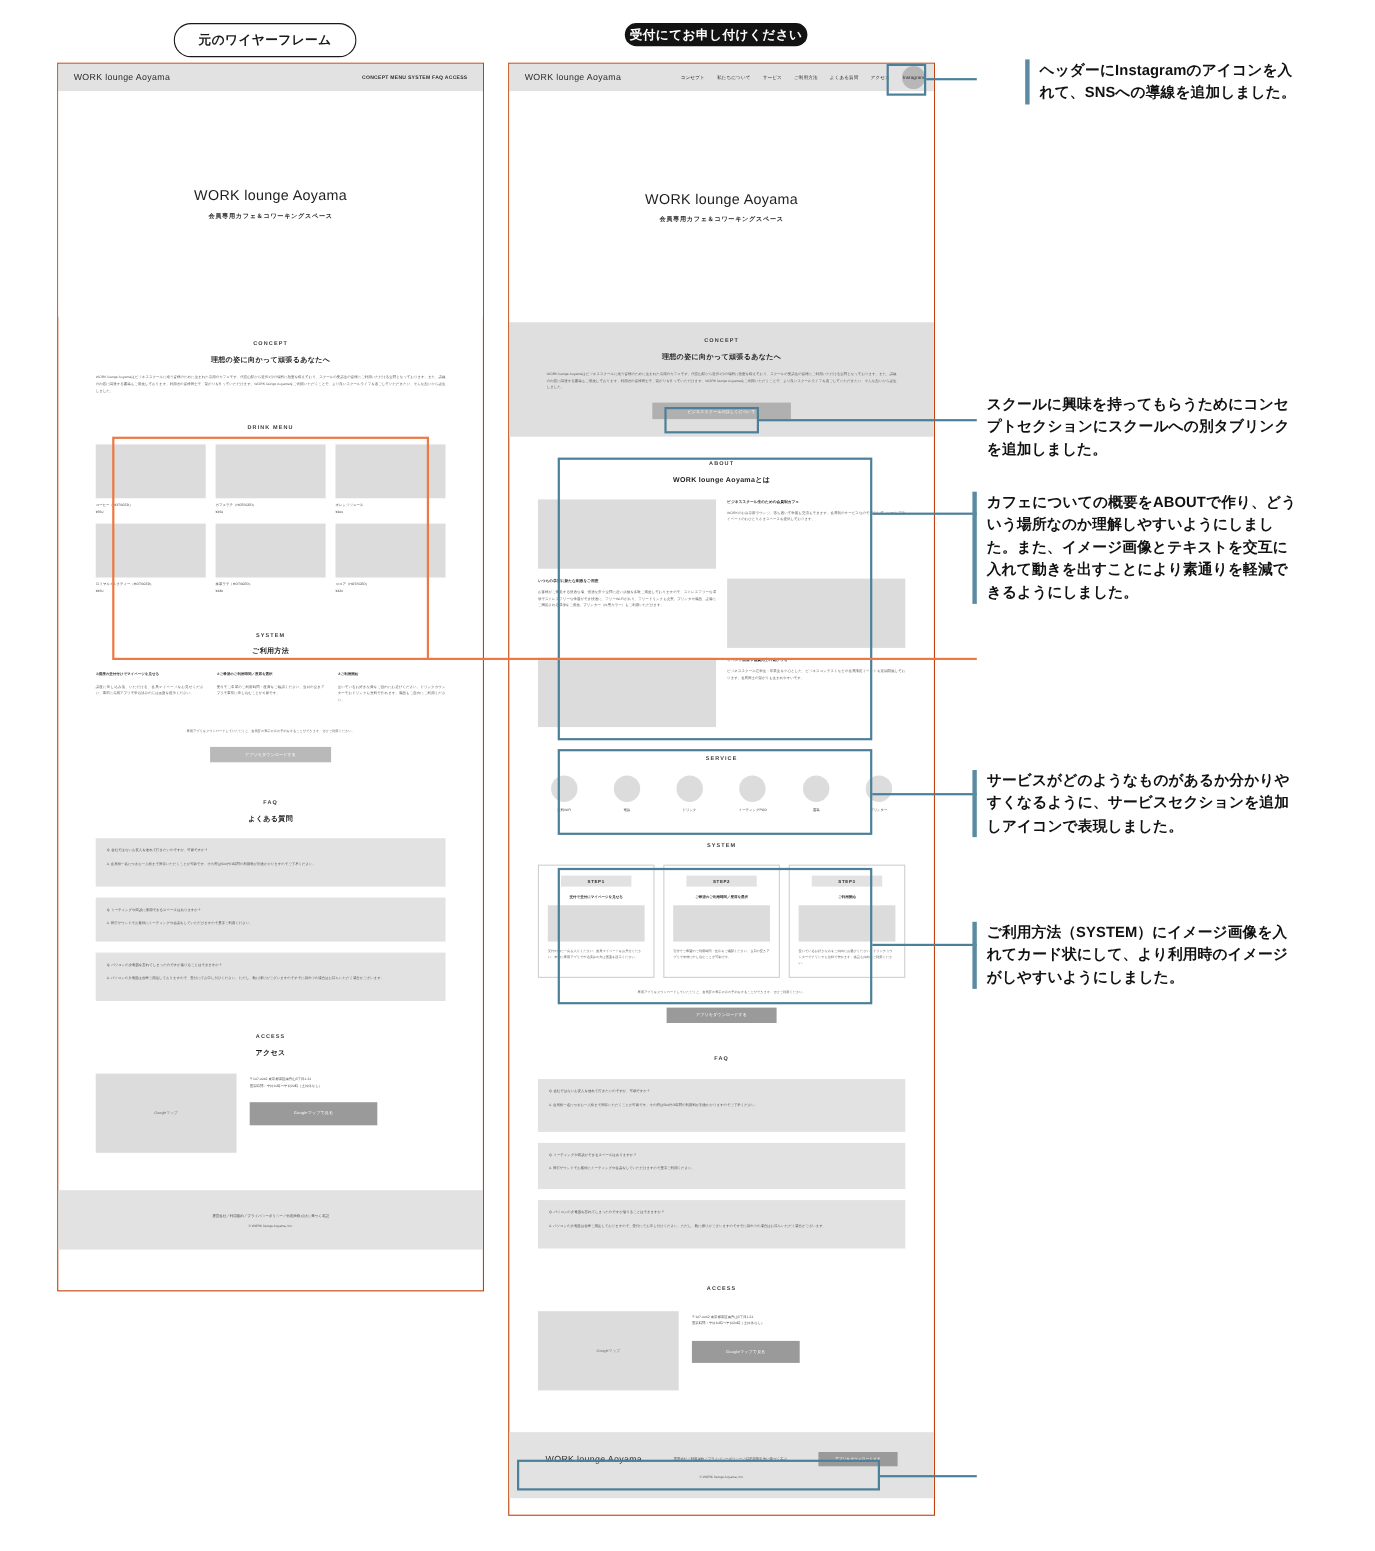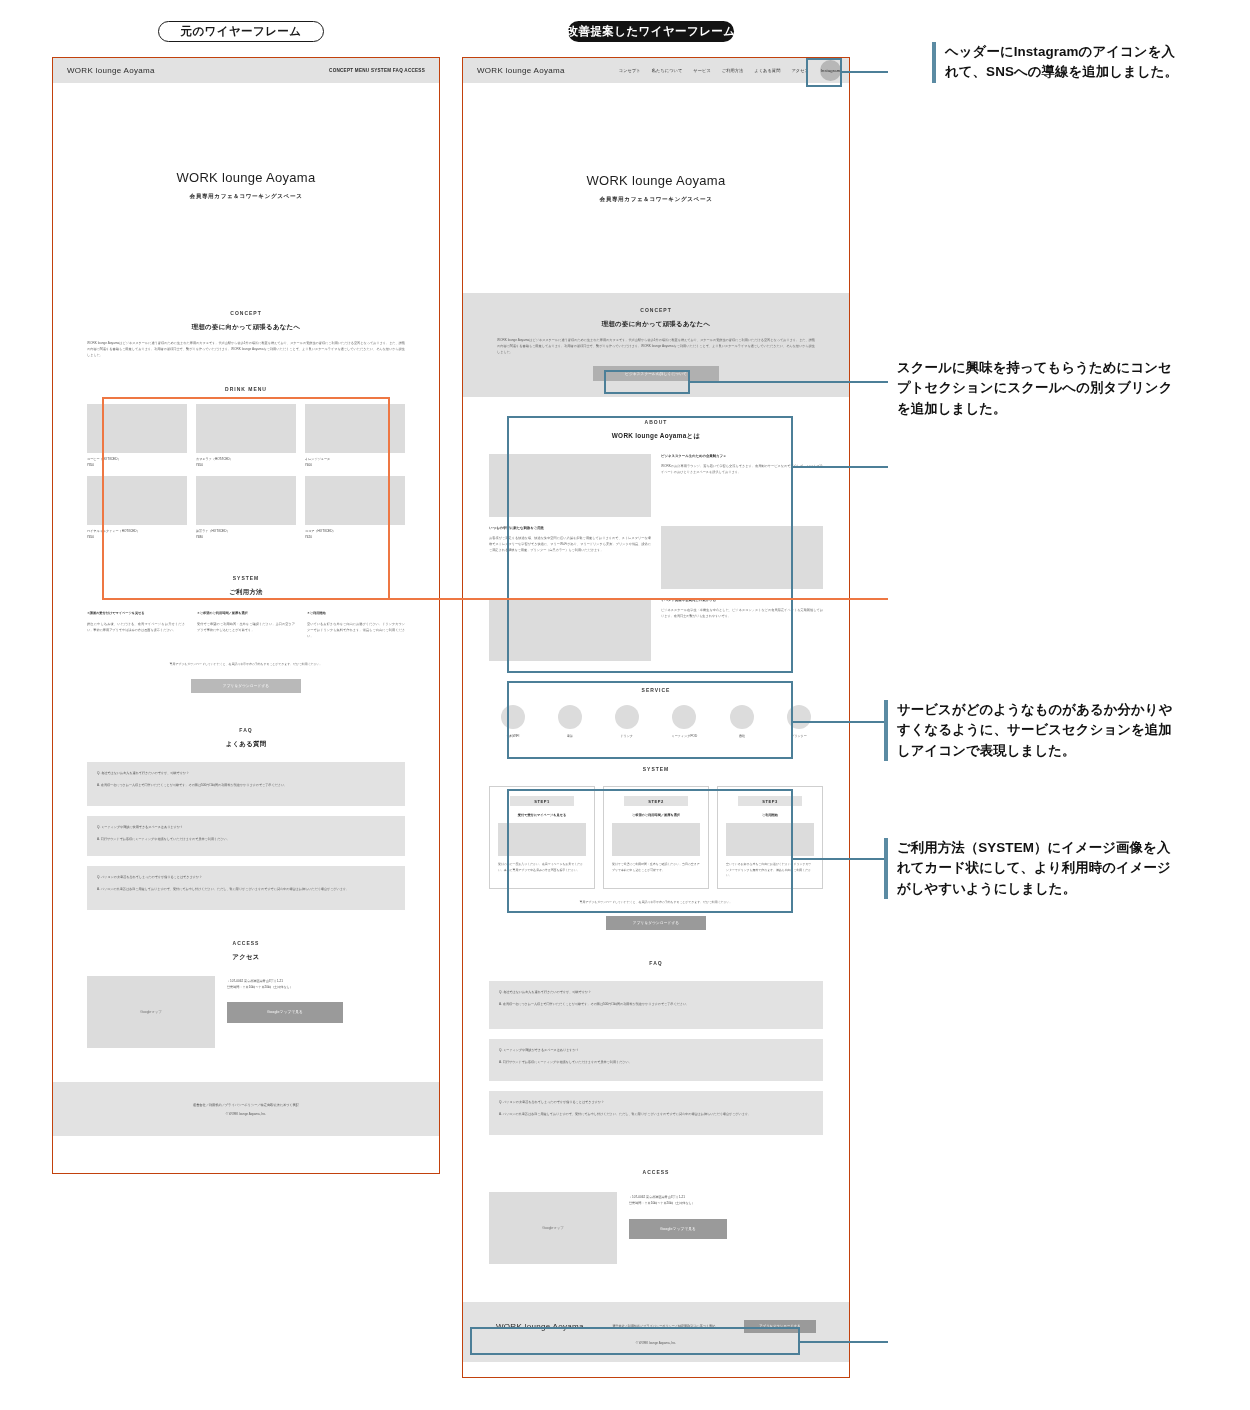--- a/index.html
+++ b/index.html
@@ -14,21 +14,21 @@
   .canvas { position: relative; width: 1250px; height: 1410px; }
 
   
   .pill {
     position: absolute;
     display: flex; align-items: center; justify-content: center;
     border-radius: 999px;
     font-size: 11.5px; font-weight: 700; letter-spacing: .4px;
     white-space: nowrap;
   }
-  .pill-left  { left: 158px; top: 21px; width: 166px; height: 21px;
+  .pill-left  { left: 158px; top: 21px; width: 166px; height: 31px;
                 border: 1.2px solid #1a1a1a; background: #fff; color: #1a1a1a; }
   .pill-right { left: 568px; top: 21px; width: 166px; height: 21px;
                 background: #131313; color: #ffffff; }
 
   
   .wf {
     position: absolute;
     background: #ffffff;
     border: 1px solid #c2410c;
   }
@@ -153,21 +153,21 @@
     font-size: 13.4px; line-height: 1.52; font-weight: 700;
     color: #111; letter-spacing: .1px;
   }
 </style>
 </head>
 <body>
 
 <div class="canvas">
 
   <div class="pill pill-left">元のワイヤーフレーム</div>
-  <div class="pill pill-right">改善提案したワイヤーフレーム</div>
+  <div class="pill pill-right">受付にてお申し付けください</div>
 
   <div class="wf wf-left">
 
     <div class="bar-header">
       <span class="brand">WORK lounge Aoyama</span>
       <span class="nav-oneline">CONCEPT MENU SYSTEM FAQ ACCESS</span>
     </div>
 
     <div class="hero">
       <h1>WORK lounge Aoyama</h1>
@@ -435,30 +435,34 @@
   <div class="hl hl-orange" style="left:102px; top:397px; width:288px; height:203px;"></div>
 
   <div class="conn conn-blue" style="left:842px; top:71px;   width:46px; height:2.2px;"></div>
   <div class="conn conn-blue" style="left:690px; top:381px;  width:198px;height:2.2px;"></div>
   <div class="conn conn-blue" style="left:793px; top:466px;  width:95px; height:2.2px;"></div>
   <div class="conn conn-blue" style="left:793px; top:721px;  width:95px; height:2.2px;"></div>
   <div class="conn conn-blue" style="left:793px; top:858px;  width:95px; height:2.2px;"></div>
   <div class="conn conn-blue" style="left:800px; top:1341px; width:88px; height:2.2px;"></div>
   <div class="conn conn-orange" style="left:390px; top:598px;  width:498px;height:2.2px;"></div>
 
-  <div class="ann" style="left:884px; top:42px;padding-left:48px;">
+  <div class="ann" style="left:884px; top:54px;padding-left:48px;">
     <div class="ann-bar ann-bar-blue"></div>
     <div class="ann-text">ヘッダーにInstagramのアイコンを入れて、SNSへの導線を追加しました。</div>
   </div>
 
   <div class="ann" style="left:884px; top:358px;align-items:center;">
     <div class="ann-bar ann-bar-blue"></div>
     <div class="ann-text">スクールに興味を持ってもらうためにコンセプトセクションにスクールへの別タブリンクを追加しました。</div>
   </div>
 
+  <div class="ann" style="left:884px; top:447px;">
+    <div class="ann-bar ann-bar-blue"></div>
+    <div class="ann-text">カフェについての概要をABOUTで作り、どういう場所なのか理解しやすいようにしました。また、イメージ画像とテキストを交互に入れて動きを出すことにより素通りを軽減できるようにしました。</div>
+  </div>
 
 
   <div class="ann" style="left:884px; top:700px;">
     <div class="ann-bar ann-bar-blue"></div>
     <div class="ann-text">サービスがどのようなものがあるか分かりやすくなるように、サービスセクションを追加しアイコンで表現しました。</div>
   </div>
 
   <div class="ann" style="left:884px; top:838px;">
     <div class="ann-bar ann-bar-blue"></div>
     <div class="ann-text">ご利用方法（SYSTEM）にイメージ画像を入れてカード状にして、より利用時のイメージがしやすいようにしました。</div>

